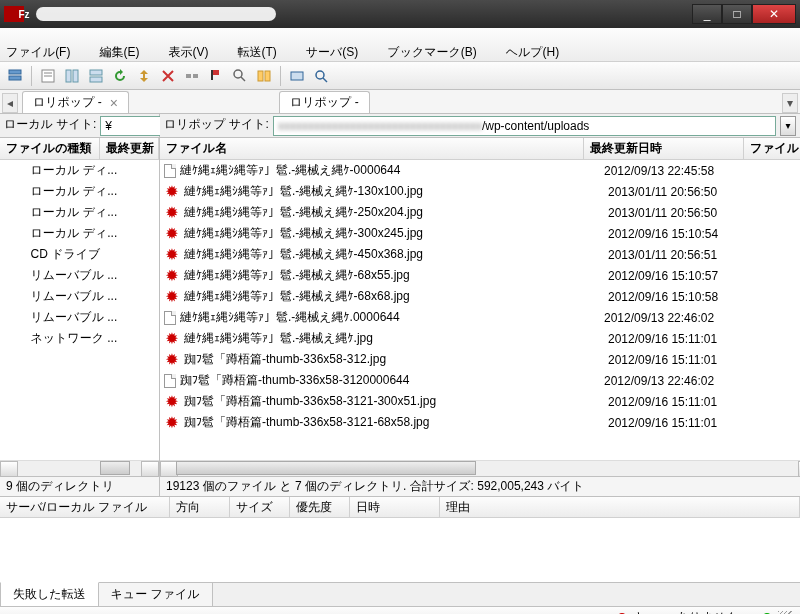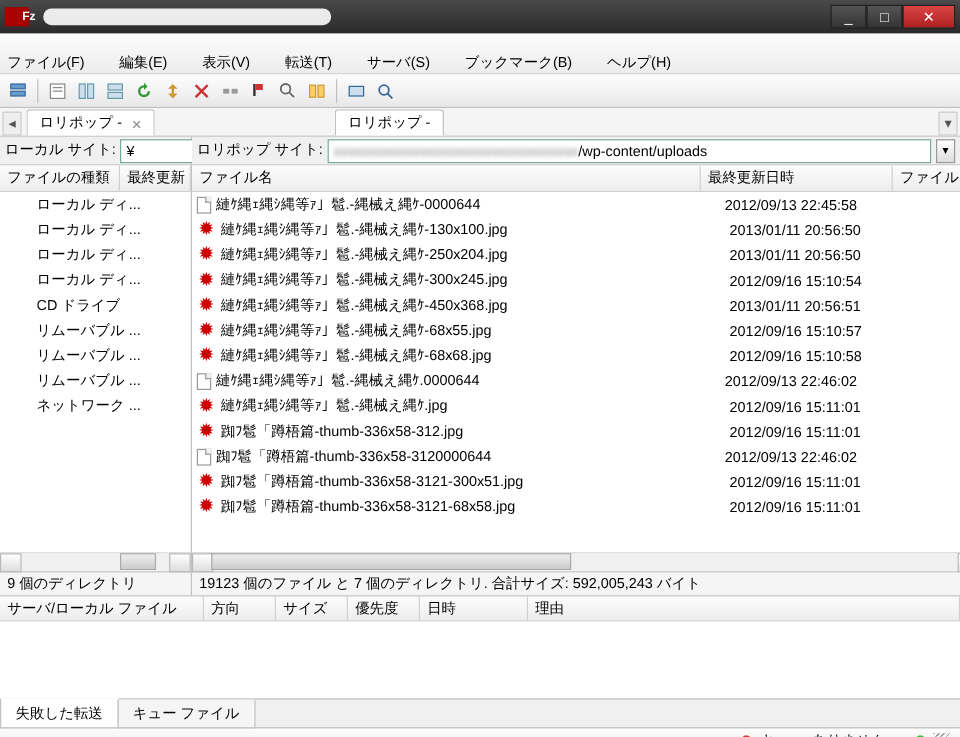--- a/index.html
+++ b/index.html
@@ -27,21 +27,21 @@
 
 .pathbar { height: 24px; display: flex; align-items: flex-start; padding: 2px 4px; gap: 4px; border-bottom: 1px solid #c0c0c0; background: #f0f0f0; }
 .pathbar .label { white-space: nowrap; }
 .pathbar input, .pathbar .combo { flex: 1; height: 20px; border: 1px solid #7a9; padding: 0 4px; background: #fff; font-size: 12px; }
 .pathbar .dd { width: 16px; height: 20px; border: 1px solid #999; background: linear-gradient(#fff,#ddd); text-align: center; line-height: 18px; font-size: 10px; }
 
 .main { display: flex; height: 338px; }
 .left-pane { width: 160px; border-right: 1px solid #c0c0c0; display: flex; flex-direction: column; background: #fff; }
 .right-pane { flex: 1; display: flex; flex-direction: column; background: #fff; }
 
-.col-header { height: 22px; background: linear-gradient(#fdfdfd,#ececec); border-bottom: 1px solid #d0d0d0; display: flex; align-items: center; }
+.col-header { height: 22px; background: linear-gradient(#fdfdfd,#ececec); border-bottom: 1px solid #d0d0d0; display: flex; align-items: center; font-weight: bold; }
 .col-header .col { padding: 0 6px; border-right: 1px solid #d0d0d0; height: 100%; display: flex; align-items: center; overflow: hidden; white-space: nowrap; }
 
 .file-list { flex: 1; overflow: auto; }
 .file-row { height: 21px; display: flex; align-items: center; padding: 0 4px; gap: 4px; white-space: nowrap; }
 .file-icon { width: 16px; height: 16px; flex-shrink: 0; display: inline-flex; align-items: center; justify-content: center; }
 .file-icon.doc { border: 1px solid #999; background: #fff; width: 12px; height: 14px; position: relative; }
 .file-icon.doc::after { content: ''; position: absolute; top: -1px; right: -1px; width: 4px; height: 4px; background: #f0f0f0; border-left: 1px solid #999; border-bottom: 1px solid #999; }
 .file-icon.img { color: #c00; font-size: 16px; line-height: 1; }
 
 .left-list .file-row { padding-left: 6px; justify-content: center; }

